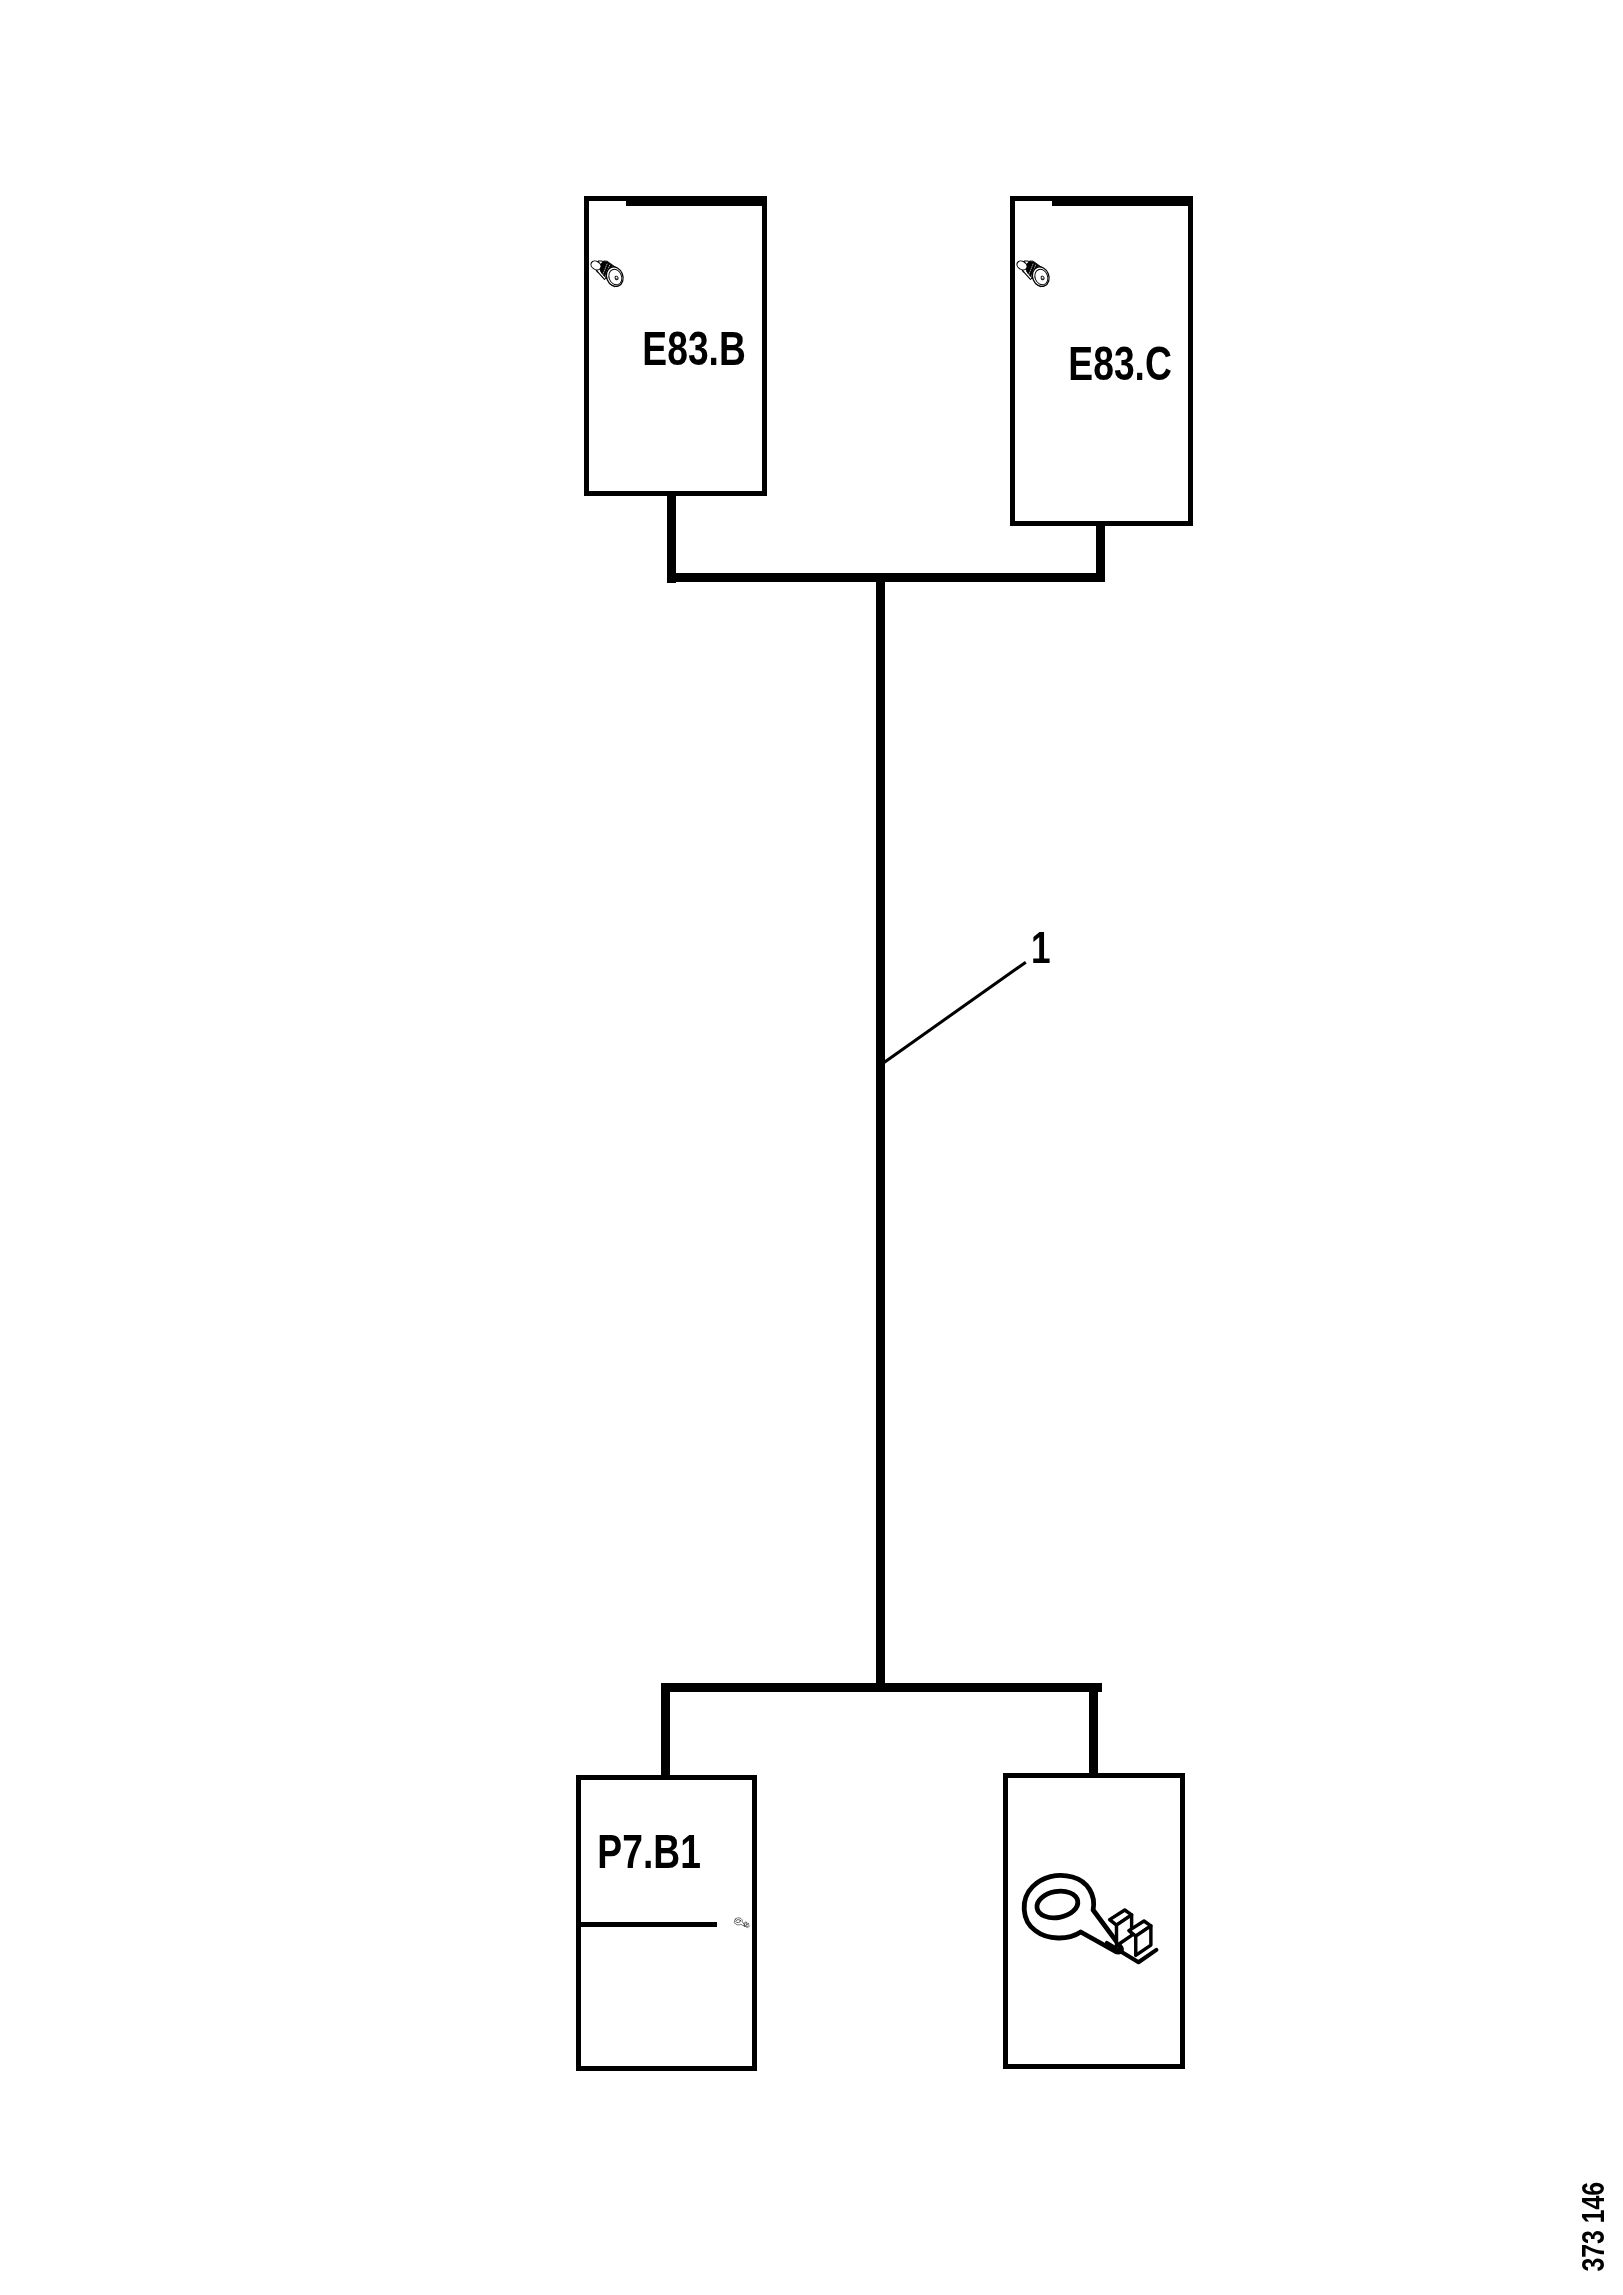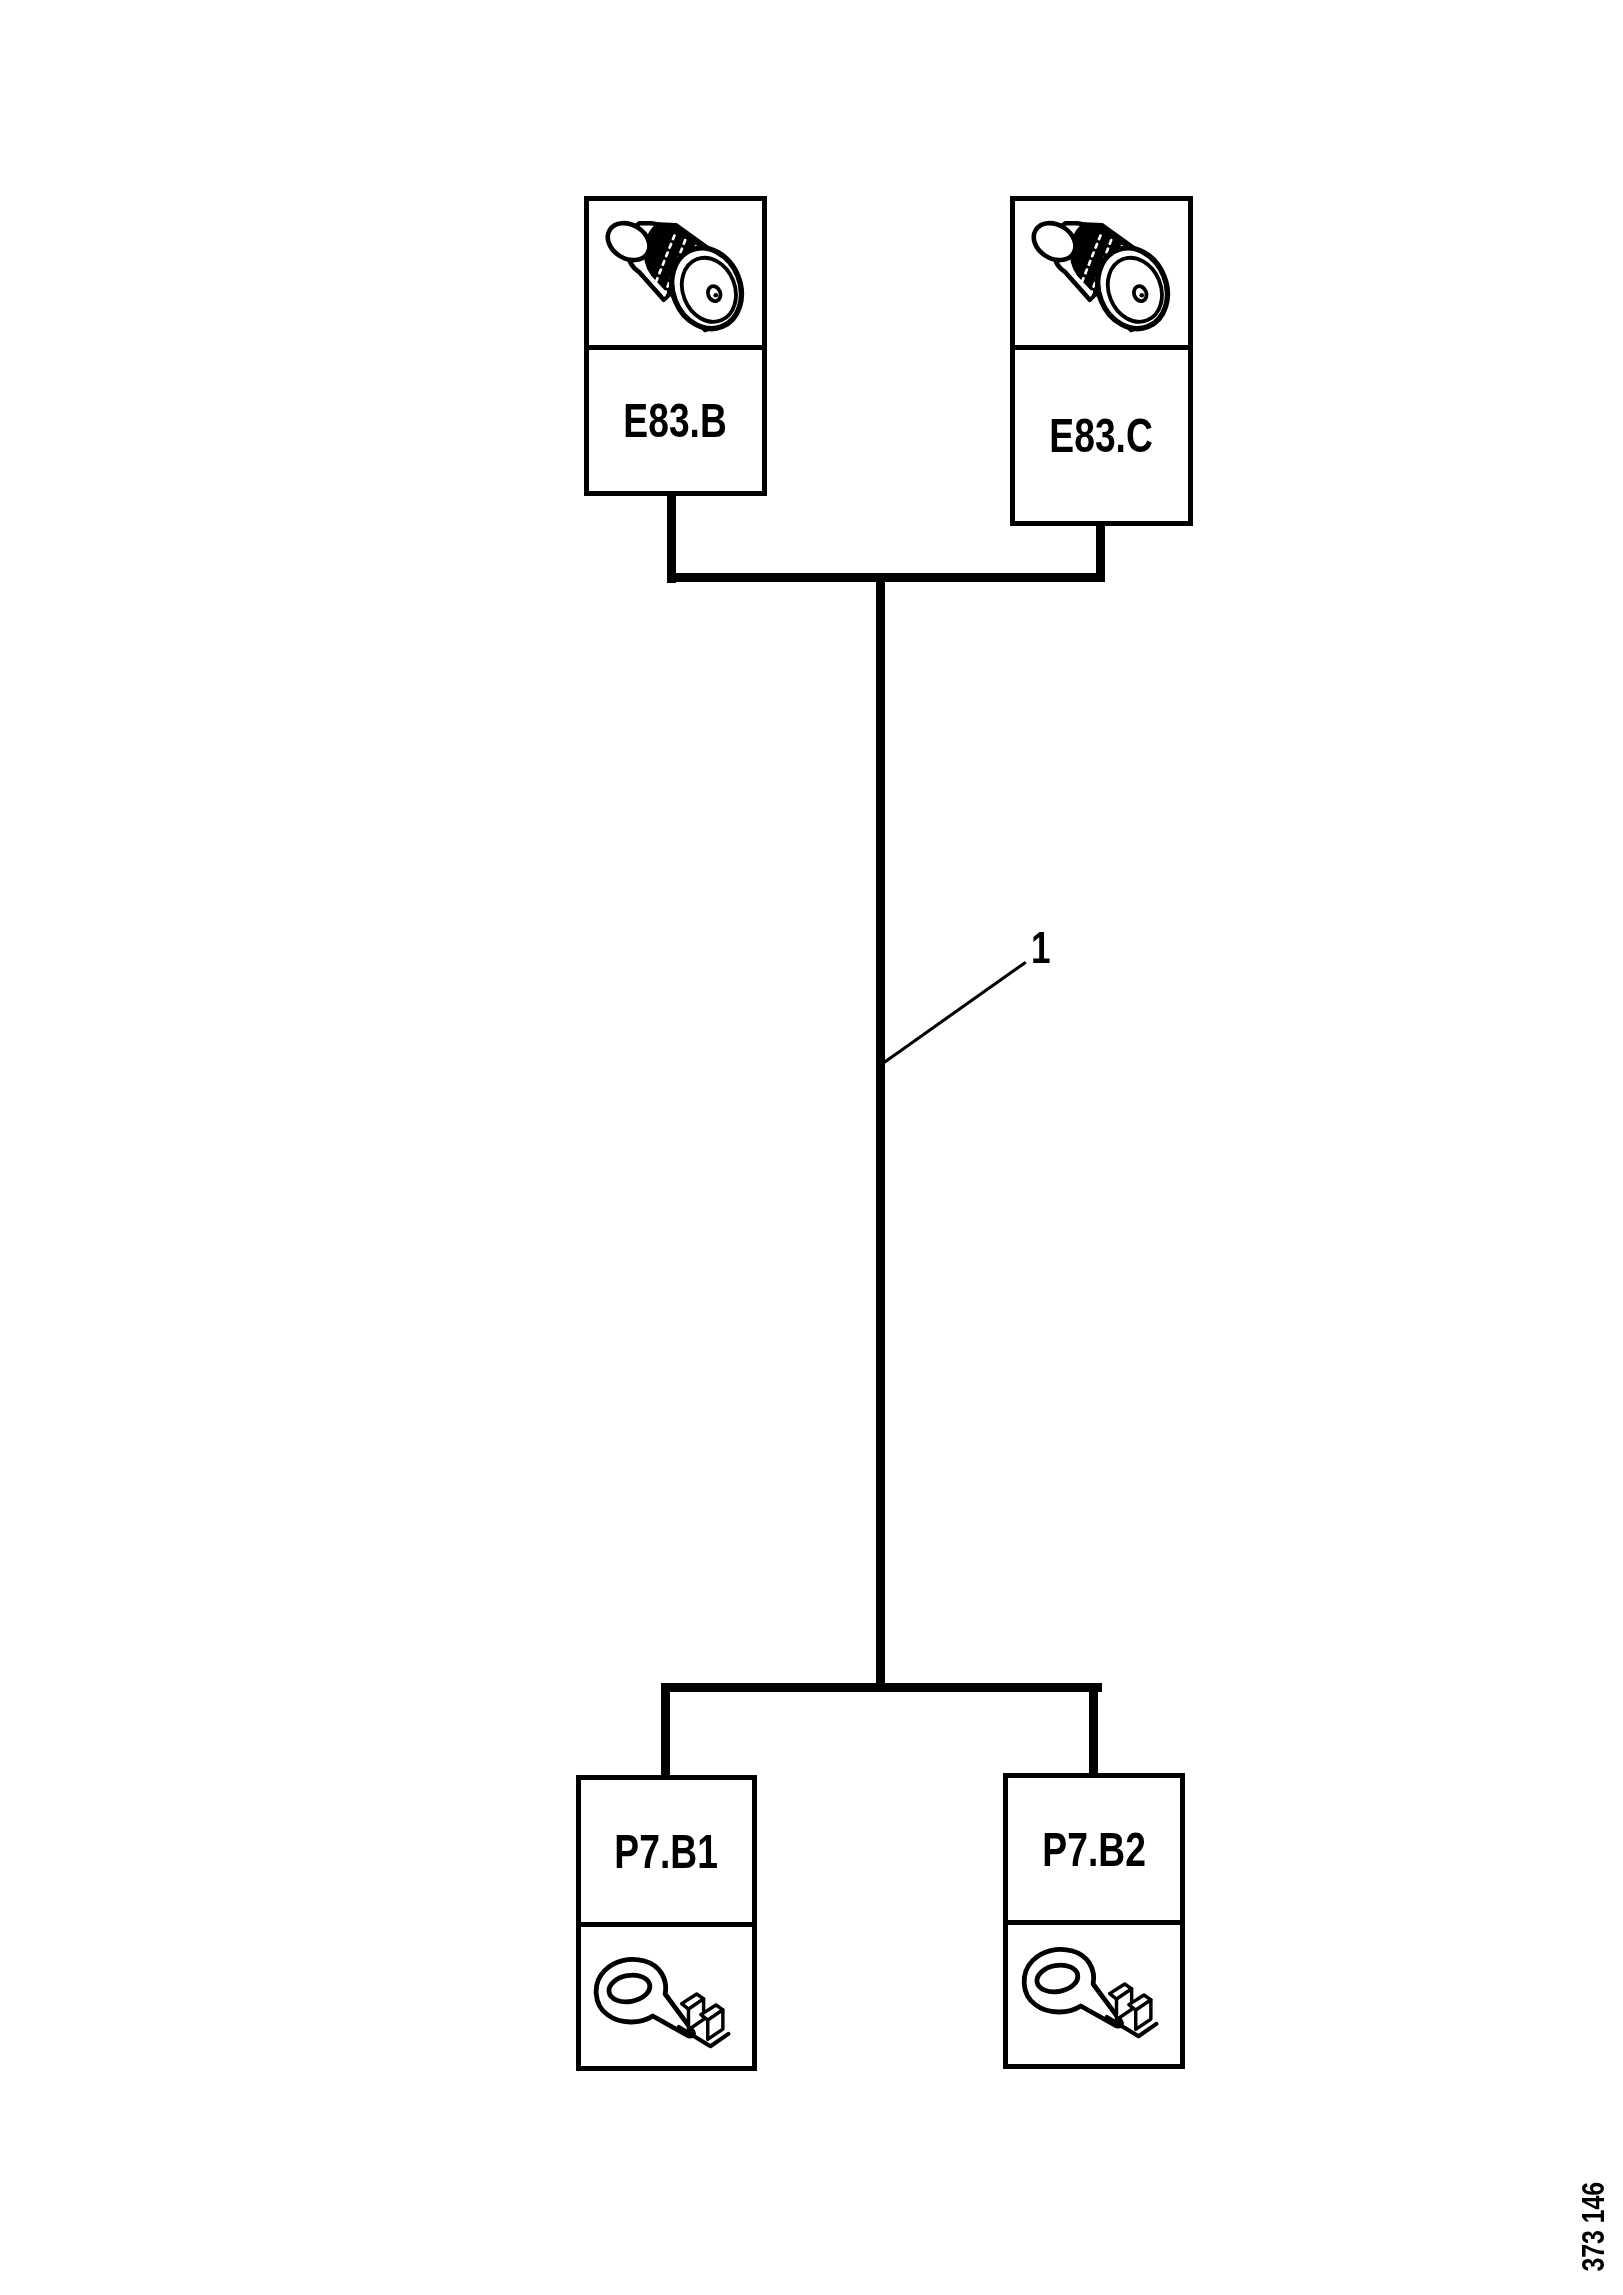--- a/index.html
+++ b/index.html
@@ -17,21 +17,21 @@
     color: #000;
   }
 
   
   .cbox {
     position: absolute;
     box-sizing: border-box;
     border: 5.3px solid #000;
     background: #fff;
     display: flex;
-    flex-direction: column;
+    flex-direction: row;
   }
   .cbox .img-section {
     display: flex;
     align-items: center;
     justify-content: center;
     overflow: hidden;
   }
   .cbox .label-section {
     display: flex;
     align-items: center;
@@ -183,23 +183,20 @@
           <path d="M142 78 L164 64 L174 71 L152 86 Z" fill="#fff" stroke-width="5"></path>
           <path d="M152 86 L174 71 L174 101 L152 116 Z" fill="#fff" stroke-width="5"></path>
           <path d="M170 94 L192 80 L202 87 L180 102 Z" fill="#fff" stroke-width="5"></path>
           <path d="M180 102 L202 87 L202 115 L180 130 Z" fill="#fff" stroke-width="5"></path>
         </g>
       </svg>
     </div>
   </div>
 
   <div class="cbox bottom" id="box-p7b2">
-    <div class="label-section">
-      <span class="label-text">P7.B2</span>
-    </div>
     <div class="img-section">
       <svg class="icon-svg" width="165" height="110" viewBox="0 0 240 160">
         <g stroke="#000" stroke-linejoin="round" stroke-linecap="round">
           <path d="M30 30 C12 48 14 80 34 94 C52 108 82 108 100 96 L150 124 C156 127 162 124 158 118 L118 64 C122 42 110 22 88 16 C66 10 44 16 30 30 Z" fill="#fff" stroke-width="7"></path>
           <ellipse cx="66" cy="56" rx="30" ry="19" transform="rotate(-10 66 56)" fill="#fff" stroke-width="7"></ellipse>
           <path d="M138 112 L184 140 L210 122" fill="none" stroke-width="6"></path>
           <path d="M142 78 L164 64 L174 71 L152 86 Z" fill="#fff" stroke-width="5"></path>
           <path d="M152 86 L174 71 L174 101 L152 116 Z" fill="#fff" stroke-width="5"></path>
           <path d="M170 94 L192 80 L202 87 L180 102 Z" fill="#fff" stroke-width="5"></path>
           <path d="M180 102 L202 87 L202 115 L180 130 Z" fill="#fff" stroke-width="5"></path>

